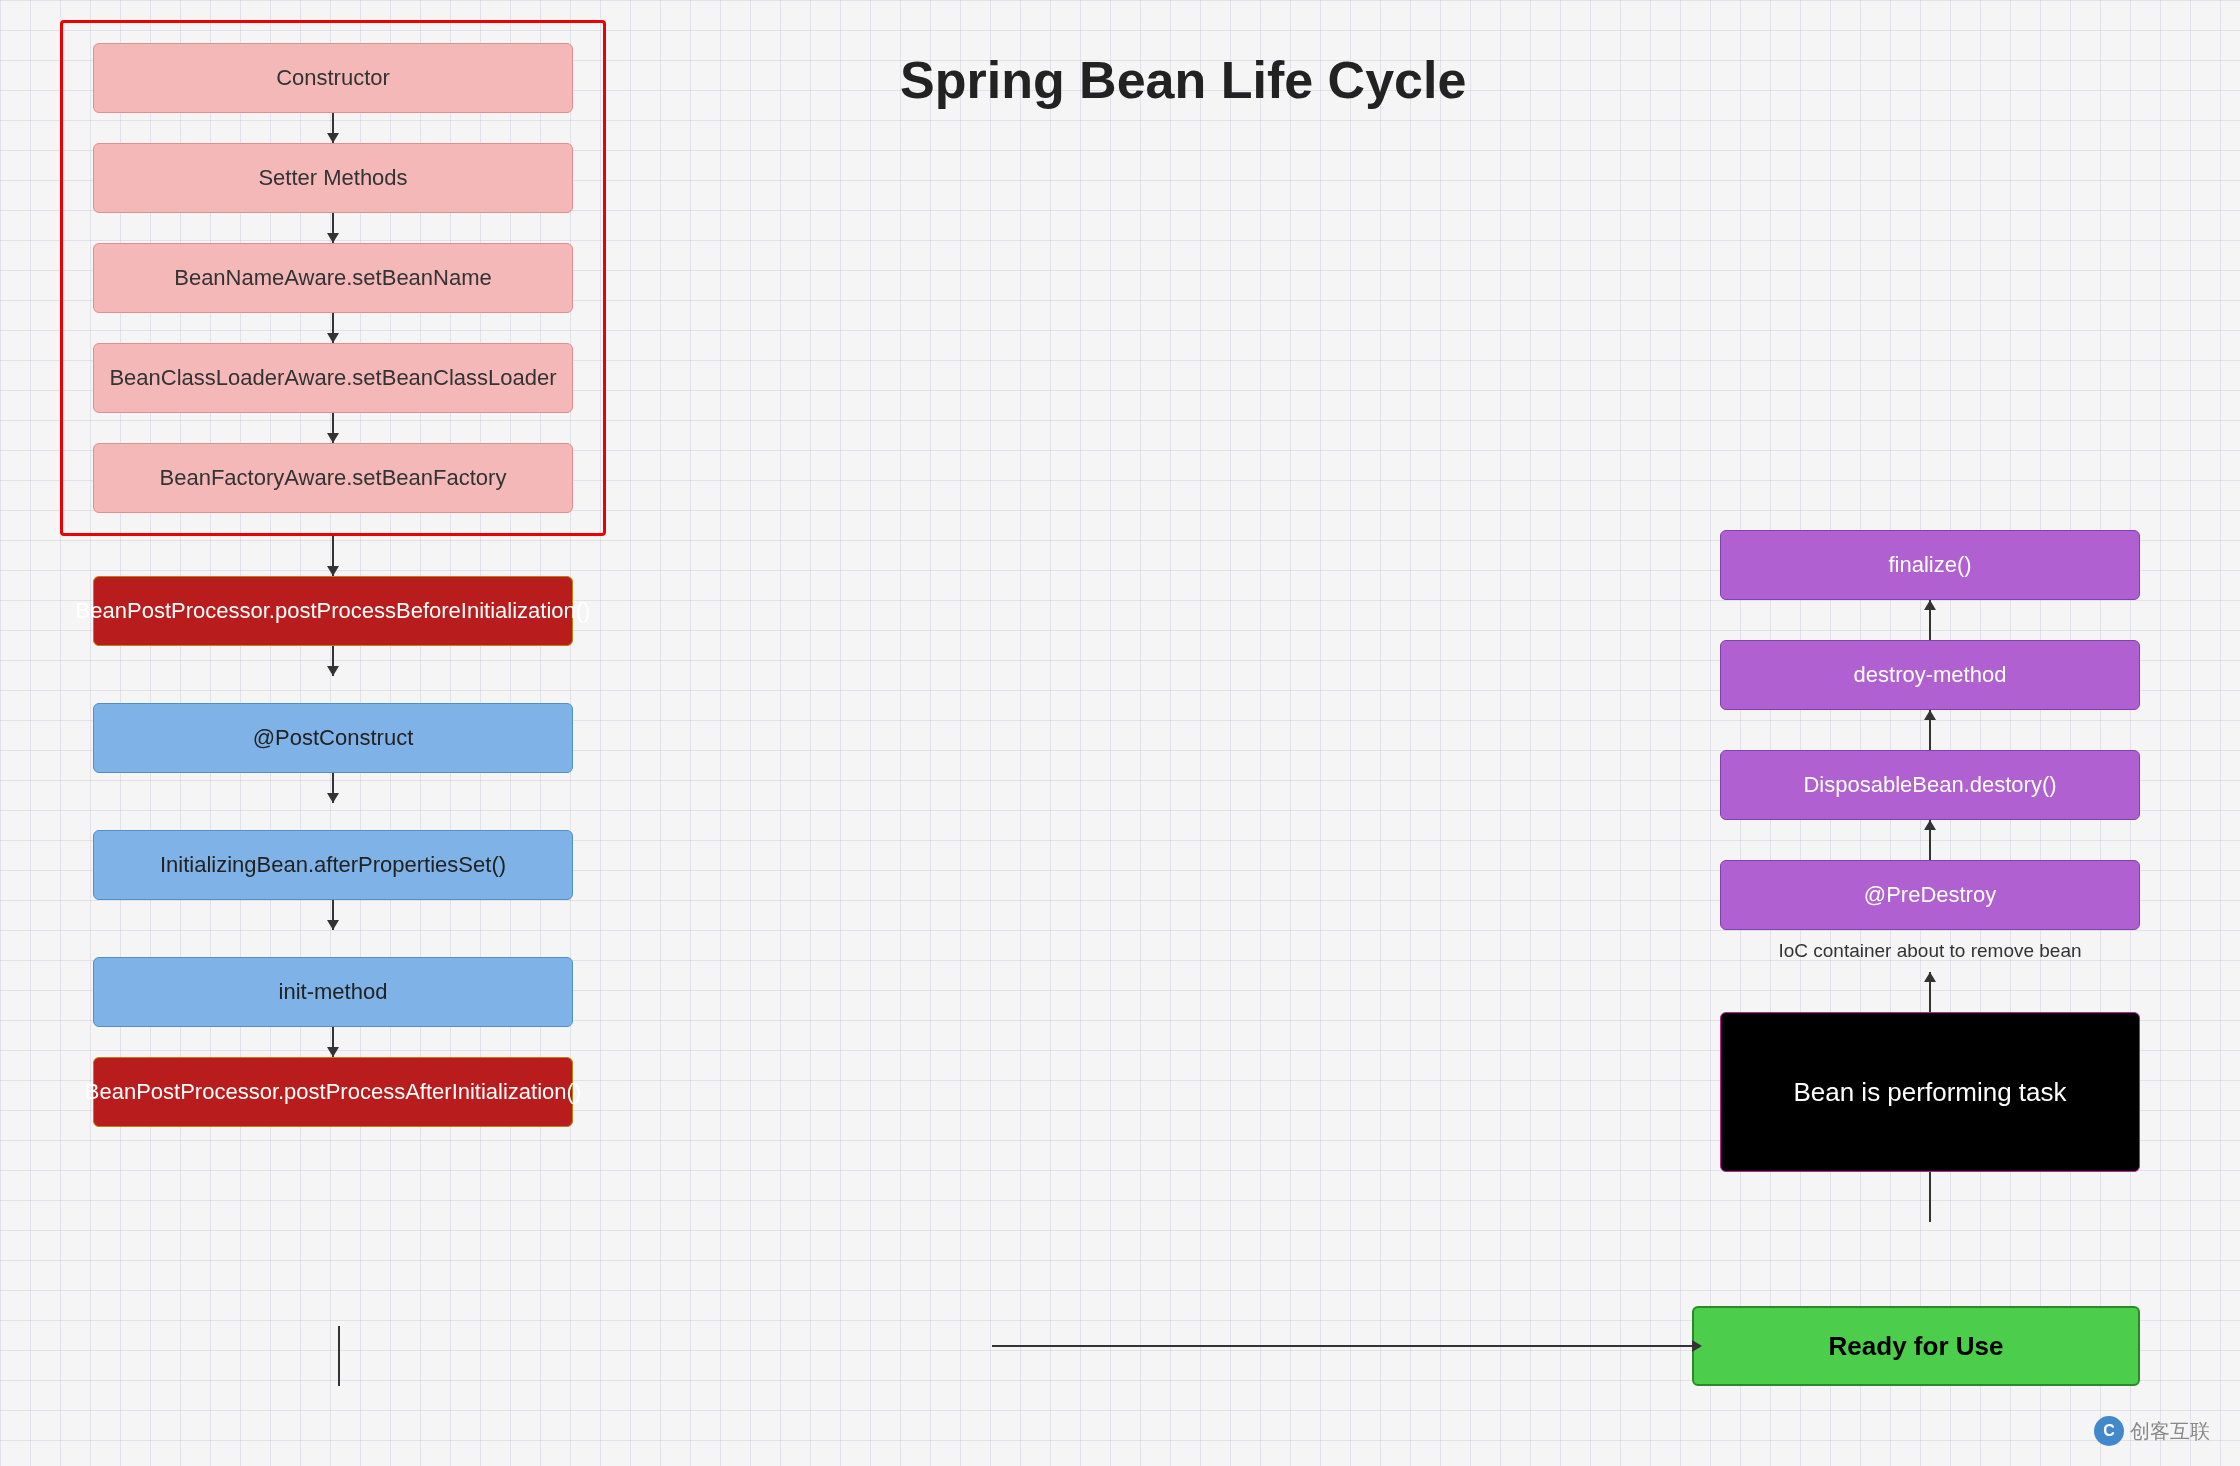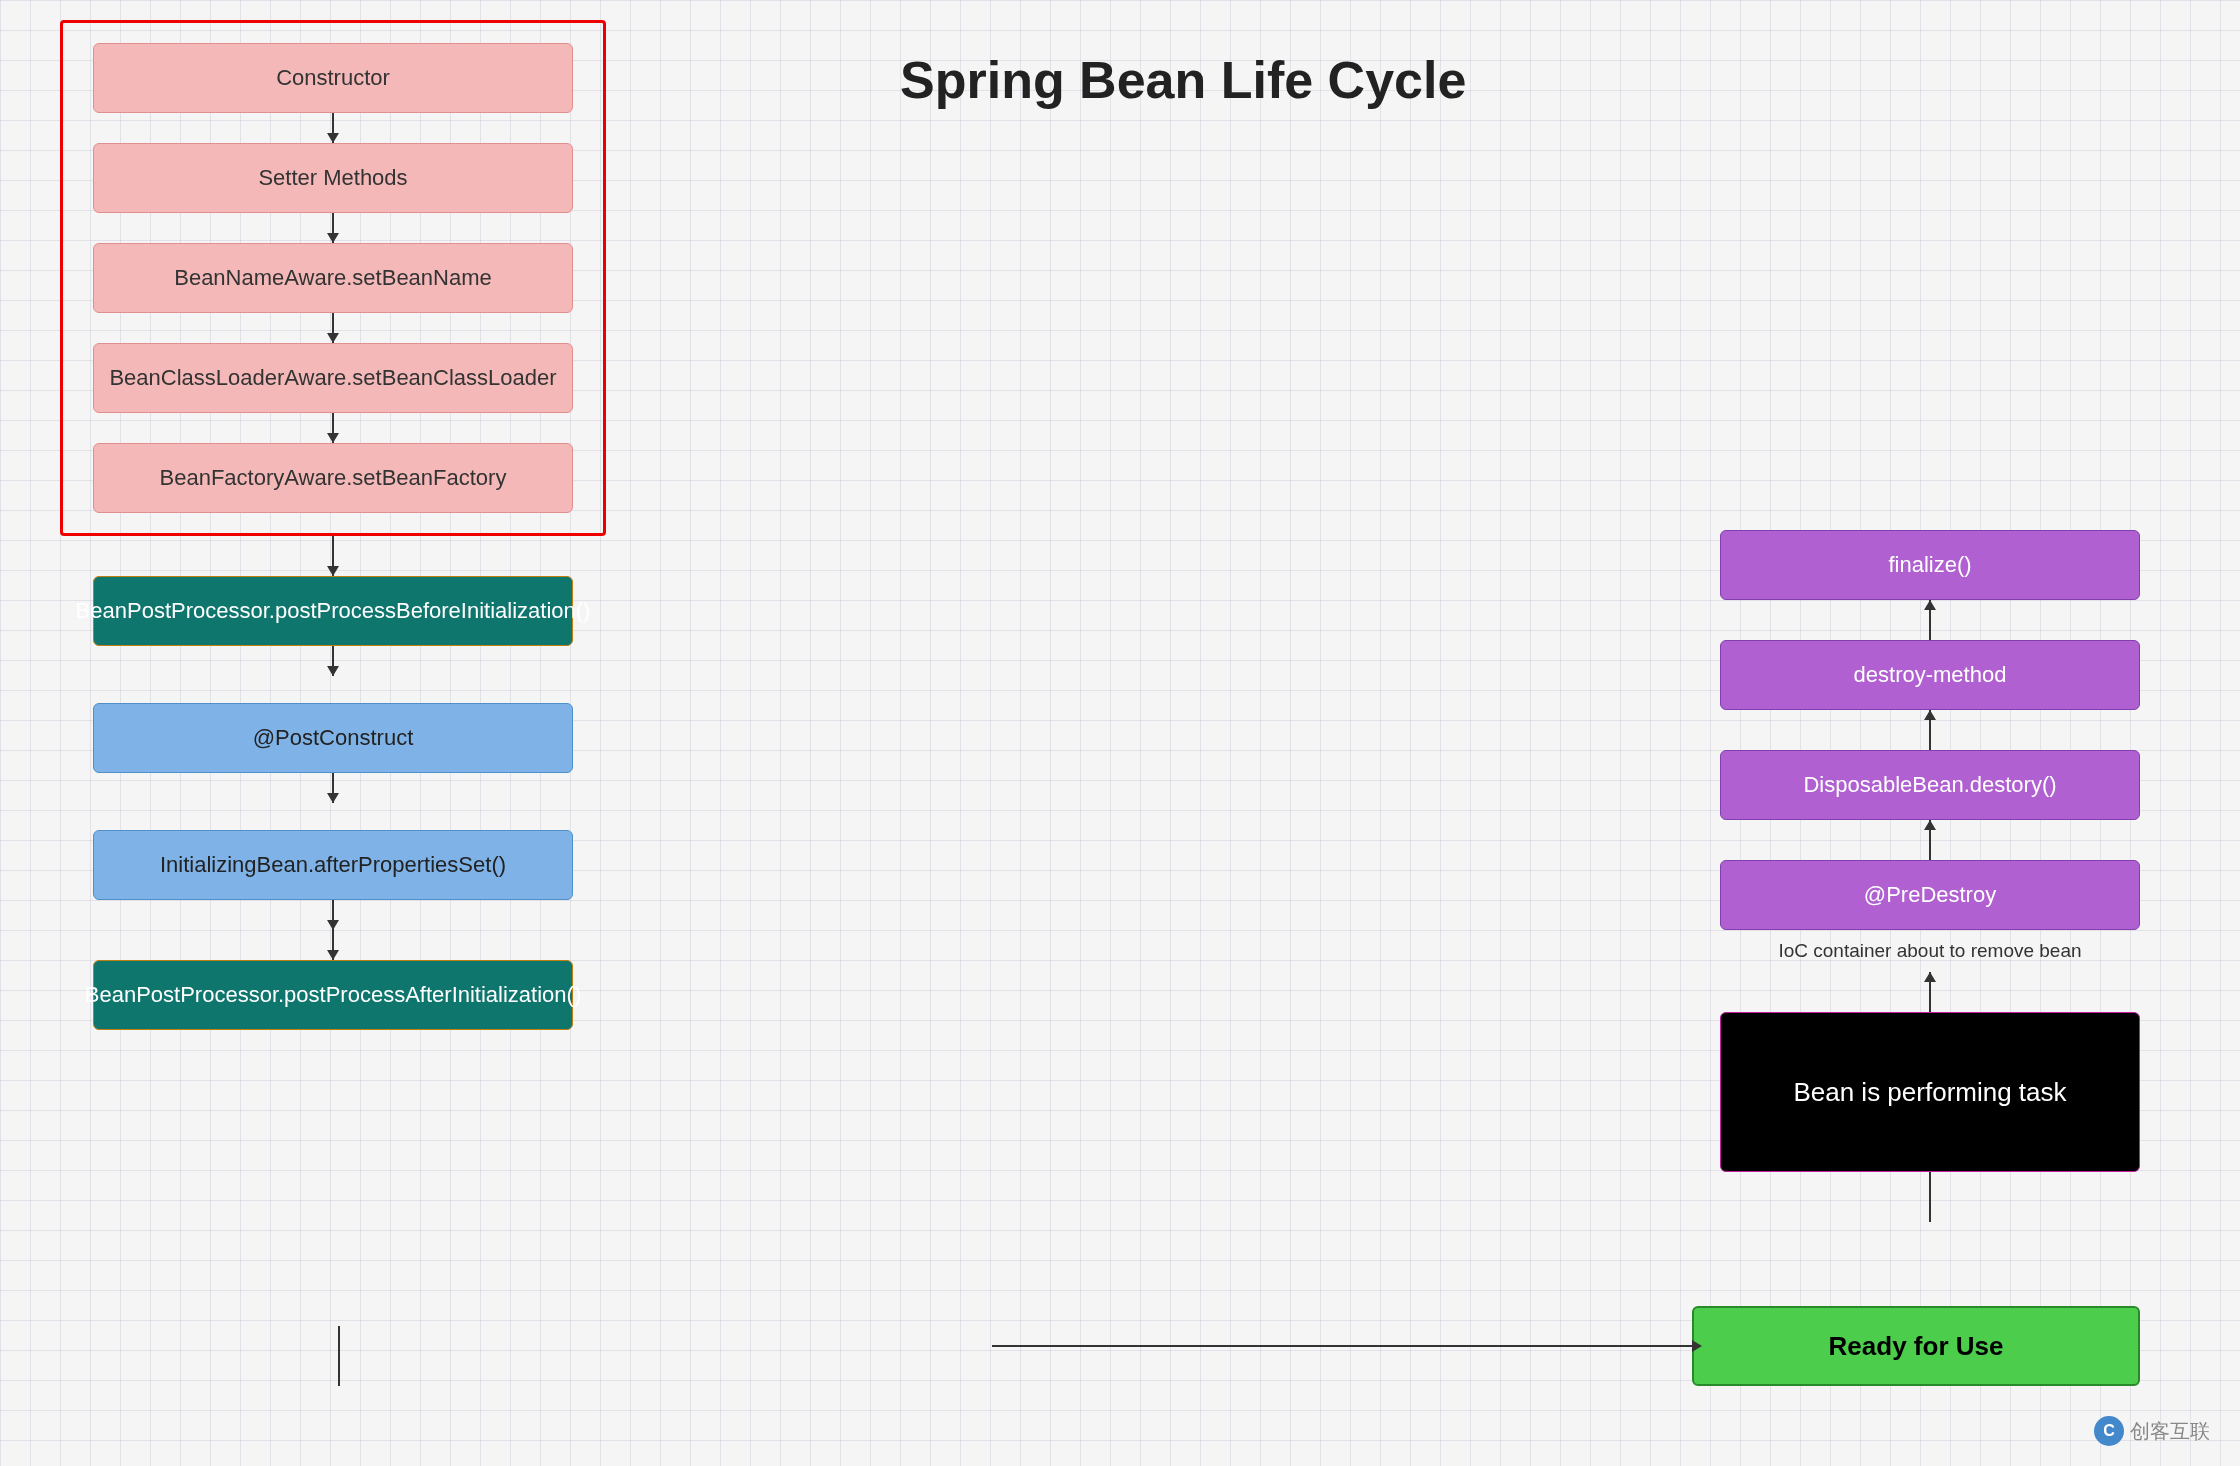--- a/index.html
+++ b/index.html
@@ -59,21 +59,21 @@
       font-weight: 500;
     }
 
     .flow-box.pink {
       background-color: #f4b8b8;
       border: 1.5px solid #e09090;
       color: #333;
     }
 
     .flow-box.orange {
-      background-color: #0f766e;
+      background-color: #b91c1c;
       border: 1.5px solid #c08010;
       color: #fff;
     }
 
     .flow-box.blue {
       background-color: #7fb3e8;
       border: 1.5px solid #5090c8;
       color: #222;
       margin-top: 27px;
     }
@@ -174,20 +174,21 @@
     <div class="flow-box pink">BeanFactoryAware.setBeanFactory</div>
   </div>
 
   <div class="arrow-down" style="height:40px;"></div>
   <div class="flow-box orange">BeanPostProcessor.postProcessBeforeInitialization()</div>
   <div class="arrow-down"></div>
   <div class="flow-box blue">@PostConstruct</div>
   <div class="arrow-down"></div>
   <div class="flow-box blue">InitializingBean.afterPropertiesSet()</div>
   <div class="arrow-down"></div>
+  <div class="flow-box blue">init-method</div>
   <div class="arrow-down"></div>
   <div class="flow-box orange">BeanPostProcessor.postProcessAfterInitialization()</div>
 </div>
 
 <div style="position:absolute; top: 530px; right: 100px; display:flex; flex-direction:column; align-items:center;">
 
   <div class="flow-box purple" style="width:420px;">finalize()</div>
   <div class="arrow-up"></div>
   <div class="flow-box purple" style="width:420px;">destroy-method</div>
   <div class="arrow-up"></div>

